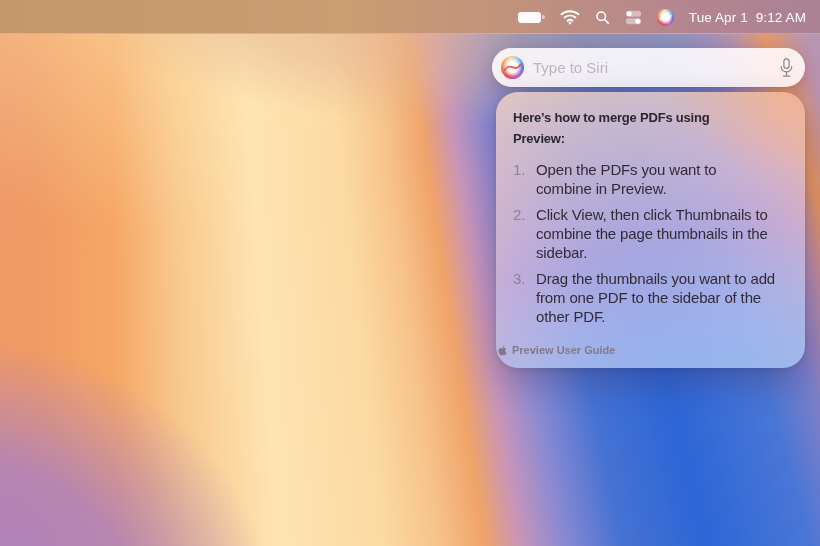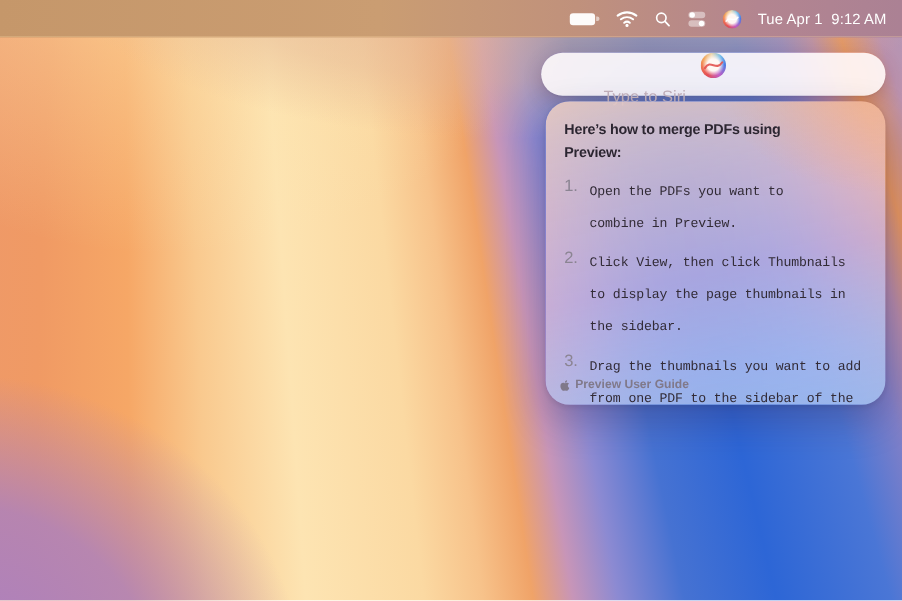--- a/index.html
+++ b/index.html
@@ -65,21 +65,21 @@
   .clock{display:flex;gap:8px;font-size:13.5px;font-weight:500;letter-spacing:0.1px;color:#fff;}
 
   
   .siri-input{
     position:absolute;left:492px;top:48px;width:313px;height:39px;
     border-radius:20px;
     background:rgba(255,251,251,0.9);
     backdrop-filter:blur(18px) saturate(150%);
     box-shadow:0 5px 16px rgba(110,50,60,0.28), 0 1px 2px rgba(0,0,0,0.08);
     display:flex;align-items:center;box-sizing:border-box;
-    padding:0 10px 0 9px;gap:9px;flex-direction:column;
+    padding:0 10px 0 9px;gap:9px;
   }
   .orb-input{width:23px;height:23px;flex:0 0 auto;}
   .siri-field{
     flex:1;border:none;outline:none;background:transparent;
     font-family:"Liberation Sans","DejaVu Sans",sans-serif;
     font-size:15px;color:#5a4a55;padding:0;min-width:0;
   }
   .siri-field::placeholder{color:#c3b2bc;opacity:1;}
   .mic{flex:0 0 auto;display:flex;align-items:center;}
 
@@ -99,27 +99,27 @@
     font-size:13px;line-height:20.5px;font-weight:700;letter-spacing:-0.2px;
     color:#2c2631;max-width:212px;margin:0 0 11px 0;
   }
   .steps{list-style:none;margin:0;padding:0;}
   .step{display:flex;gap:6px;margin-bottom:7px;}
   .step-num{
     flex:0 0 17px;text-align:left;font-size:15px;line-height:20.5px;
     color:#8b8492;letter-spacing:-0.1px;
   }
   .step-text{
-    font-size:12px;line-height:29px;color:#322b36;letter-spacing:-0.15px;font-family:Liberation Mono, monospace;
+    font-size:15px;line-height:19px;color:#322b36;letter-spacing:-0.15px;
   }
   .step-1 .step-text{max-width:215px;}
   .step-2 .step-text{max-width:258px;}
   .step-3 .step-text{max-width:248px;}
   .source{
-    position:absolute;left:13px;bottom:12px;
+    position:absolute;left:2px;bottom:12px;
     display:flex;align-items:center;gap:5px;
     font-size:11px;font-weight:700;color:#80798a;letter-spacing:0;
     cursor:default;
   }
   .source svg{display:block;}
 </style>
 </head>
 <body>
 
 <div class="screen">
@@ -183,21 +183,21 @@
 
   <div class="siri-card">
     <div class="card-title">Here’s how to merge PDFs using Preview:</div>
     <ol class="steps">
         <li class="step step-1">
           <span class="step-num">1.</span>
           <span class="step-text">Open the PDFs you want to combine in Preview.</span>
         </li>
         <li class="step step-2">
           <span class="step-num">2.</span>
-          <span class="step-text">Click View, then click Thumbnails to display the page thumbnails in the sidebar.</span>
+          <span class="step-text">Click View, then click Thumbnails to combine the page thumbnails in the sidebar.</span>
         </li>
         <li class="step step-3">
           <span class="step-num">3.</span>
           <span class="step-text">Drag the thumbnails you want to add from one PDF to the sidebar of the other PDF.</span>
         </li>
       </ol>
     <div class="source">
       <span>
         <svg viewBox="0 0 384 512" width="9" height="11" fill="#80798a">
           <path d="M318.7 268.7c-.2-36.7 16.4-64.4 50-84.8-18.8-26.9-47.2-41.7-84.7-44.6-35.5-2.7-74.3 20.7-88.5 20.7-15 0-49.4-19.7-76.4-19.7C63.3 141.2 4 184.8 4 273.5q0 39.3 14.4 81.2c12.8 36.7 59 126.7 107.2 125.2 25.2-.6 43-17.9 75.8-17.9 31.8 0 48.3 17.9 76.4 17.9 48.6-.7 90.4-82.5 102.6-119.3-65.2-30.7-61.7-90-61.7-91.9zm-56.6-164.2c27.3-32.4 24.8-61.9 24-72.5-24.1 1.4-52 16.4-67.9 34.9-17.5 19.8-27.8 44.3-25.6 71.9 26.1 2 49.9-11.4 69.5-34.3z"></path>

